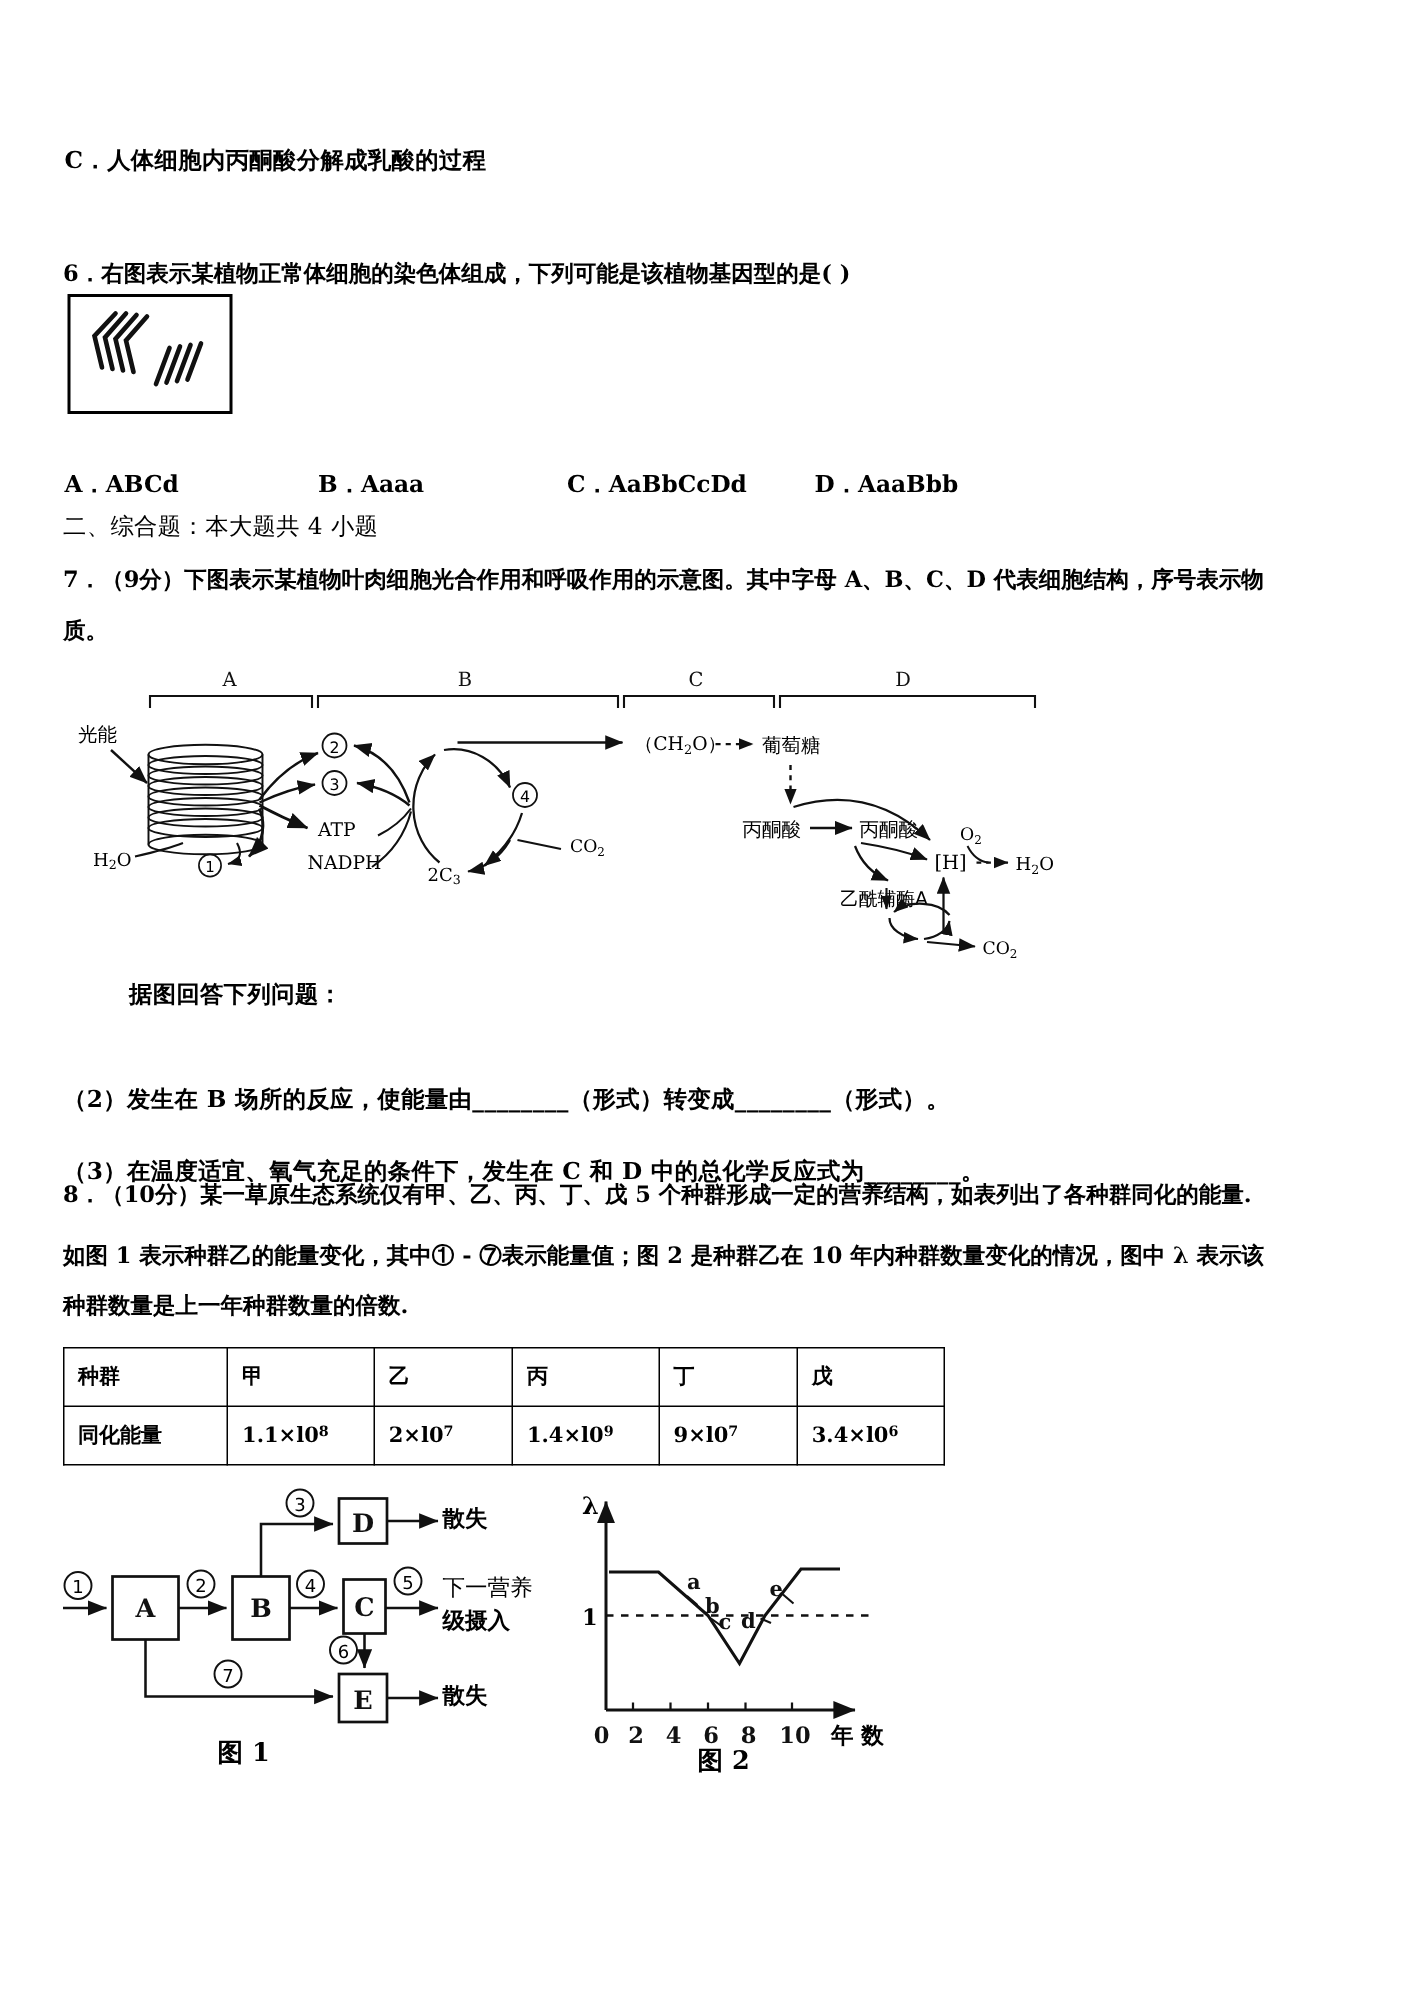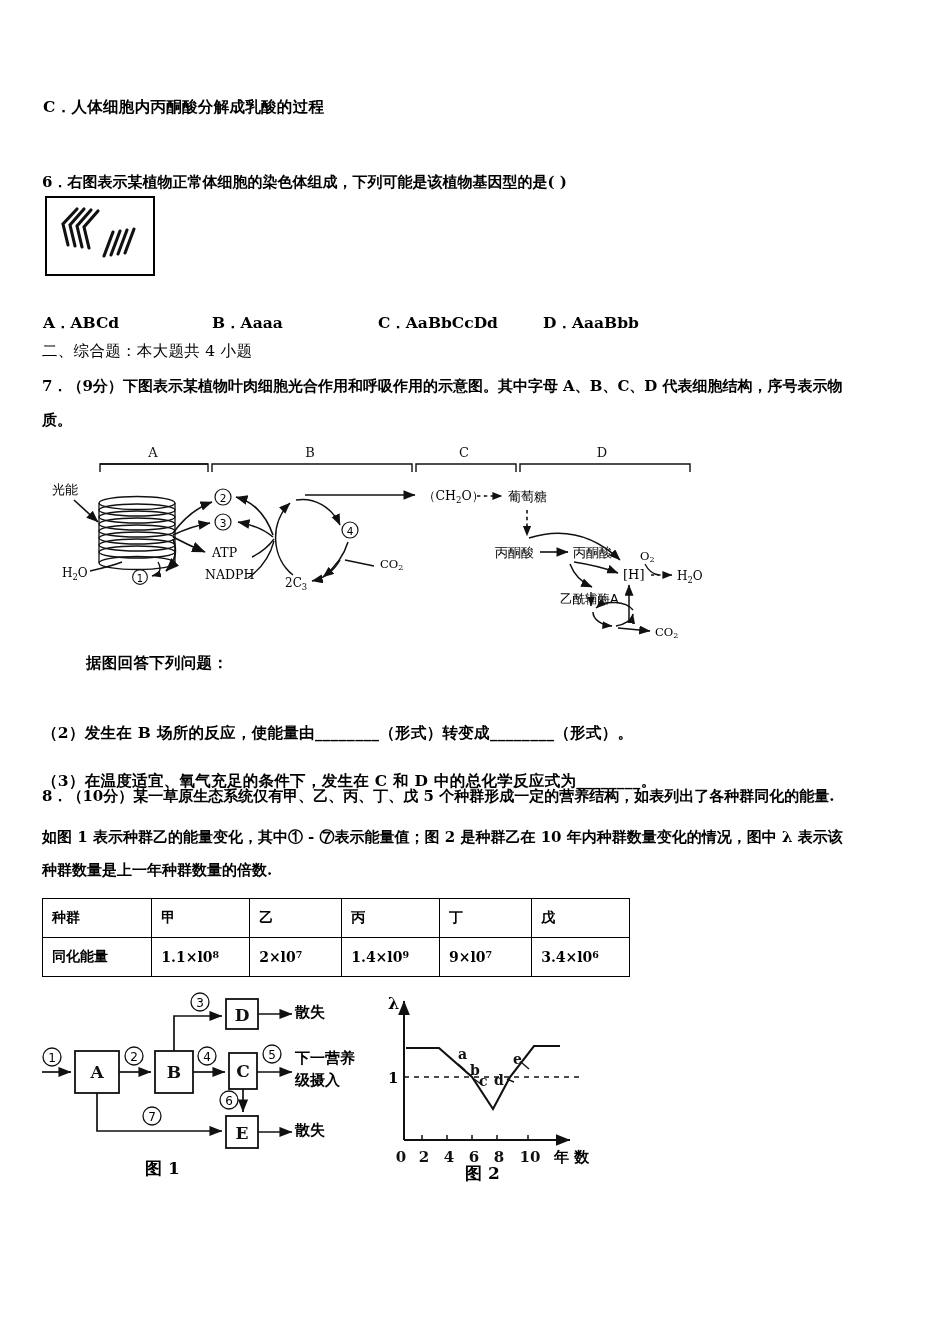--- a/index.html
+++ b/index.html
@@ -318,21 +318,21 @@
         <circle cx="199" cy="112" r="9" fill="none" stroke="#111" stroke-width="1.3"></circle>
         <text x="199" y="117" font-size="12" text-anchor="middle" font-family="DejaVu Sans, sans-serif">6</text>
       </g>
       <g>
         <circle cx="122" cy="128" r="9" fill="none" stroke="#111" stroke-width="1.3"></circle>
         <text x="122" y="133" font-size="12" text-anchor="middle" font-family="DejaVu Sans, sans-serif">7</text>
       </g>
     </svg>
     
     <div style="position:absolute;left:265px;top:15px;font-family:'DejaVu Sans',sans-serif;font-size:15px;font-weight:bold;">散失</div>
-    <div style="position:absolute;left:265px;top:60px;font-family:'DejaVu Sans',sans-serif;font-size:15px;font-weight:bold;line-height:20px;text-align:center;">下一营养</div>
+    <div style="position:absolute;left:265px;top:60px;font-family:'DejaVu Sans',sans-serif;font-size:15px;font-weight:normal;line-height:20px;text-align:center;">下一营养</div>
     <div style="position:absolute;left:265px;top:82px;font-family:'DejaVu Sans',sans-serif;font-size:15px;font-weight:bold;line-height:20px;">级摄入</div>
     <div style="position:absolute;left:265px;top:133px;font-family:'DejaVu Sans',sans-serif;font-size:15px;font-weight:bold;">散失</div>
   </div>
   <div class="fig-cap" style="left:145px;top:1157px;">图 1</div>
 
   <div id="fig2">
     <svg width="250" height="200" viewBox="0 0 250 200">
       <defs>
         <marker id="a2" markerWidth="9" markerHeight="9" refX="7.2" refY="3" orient="auto">
           <path d="M0,0 L7.4,3 L0,6 z" fill="#111"></path>

